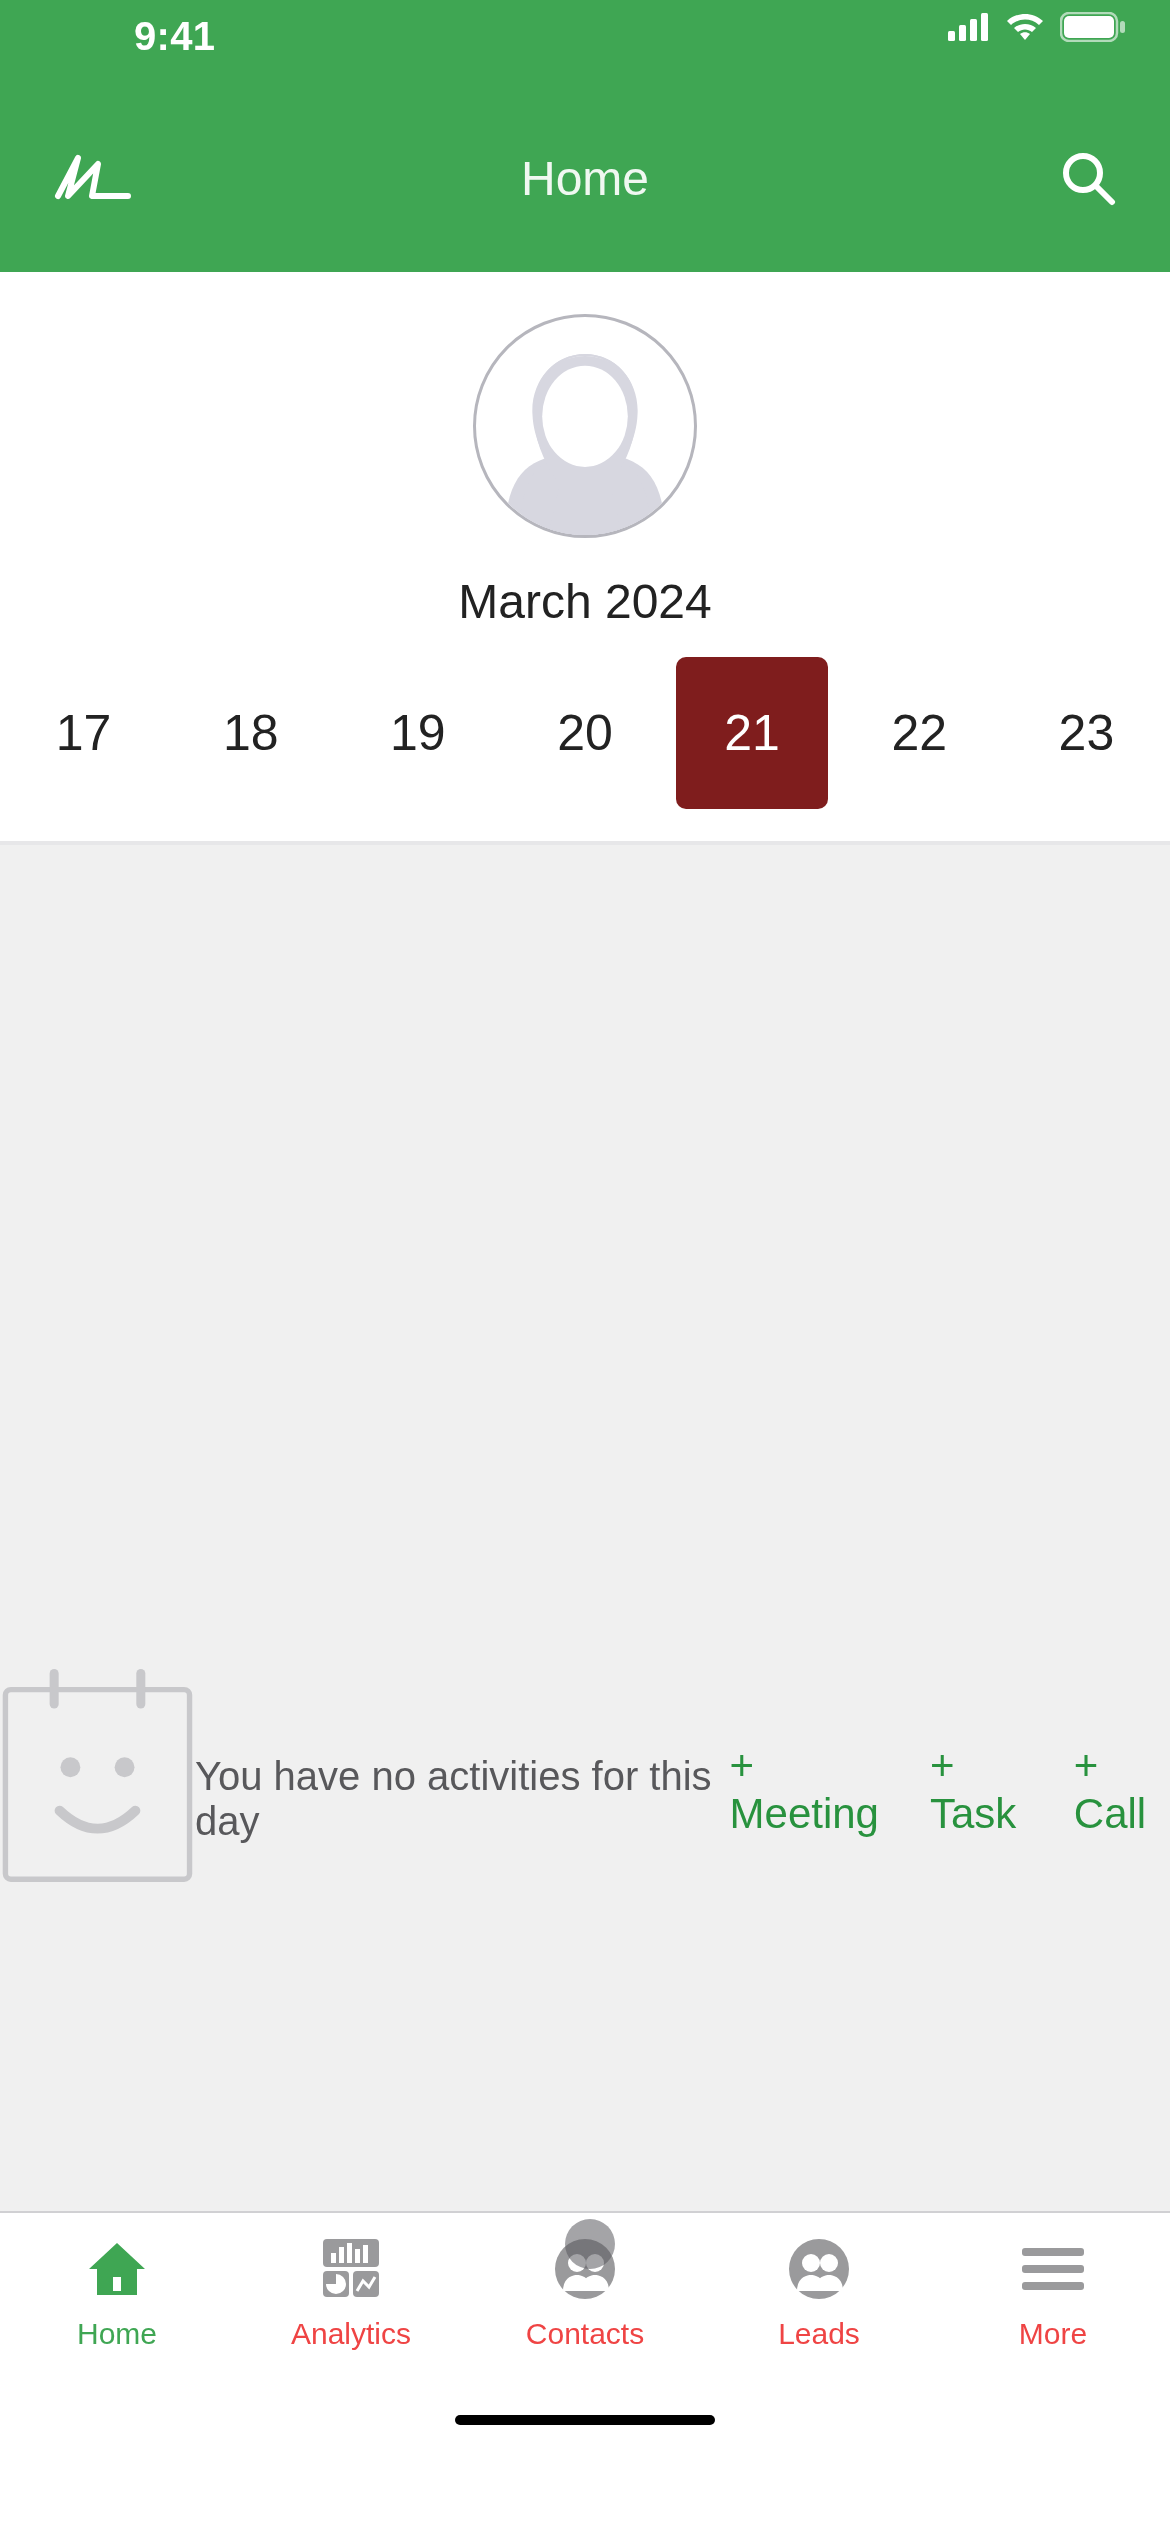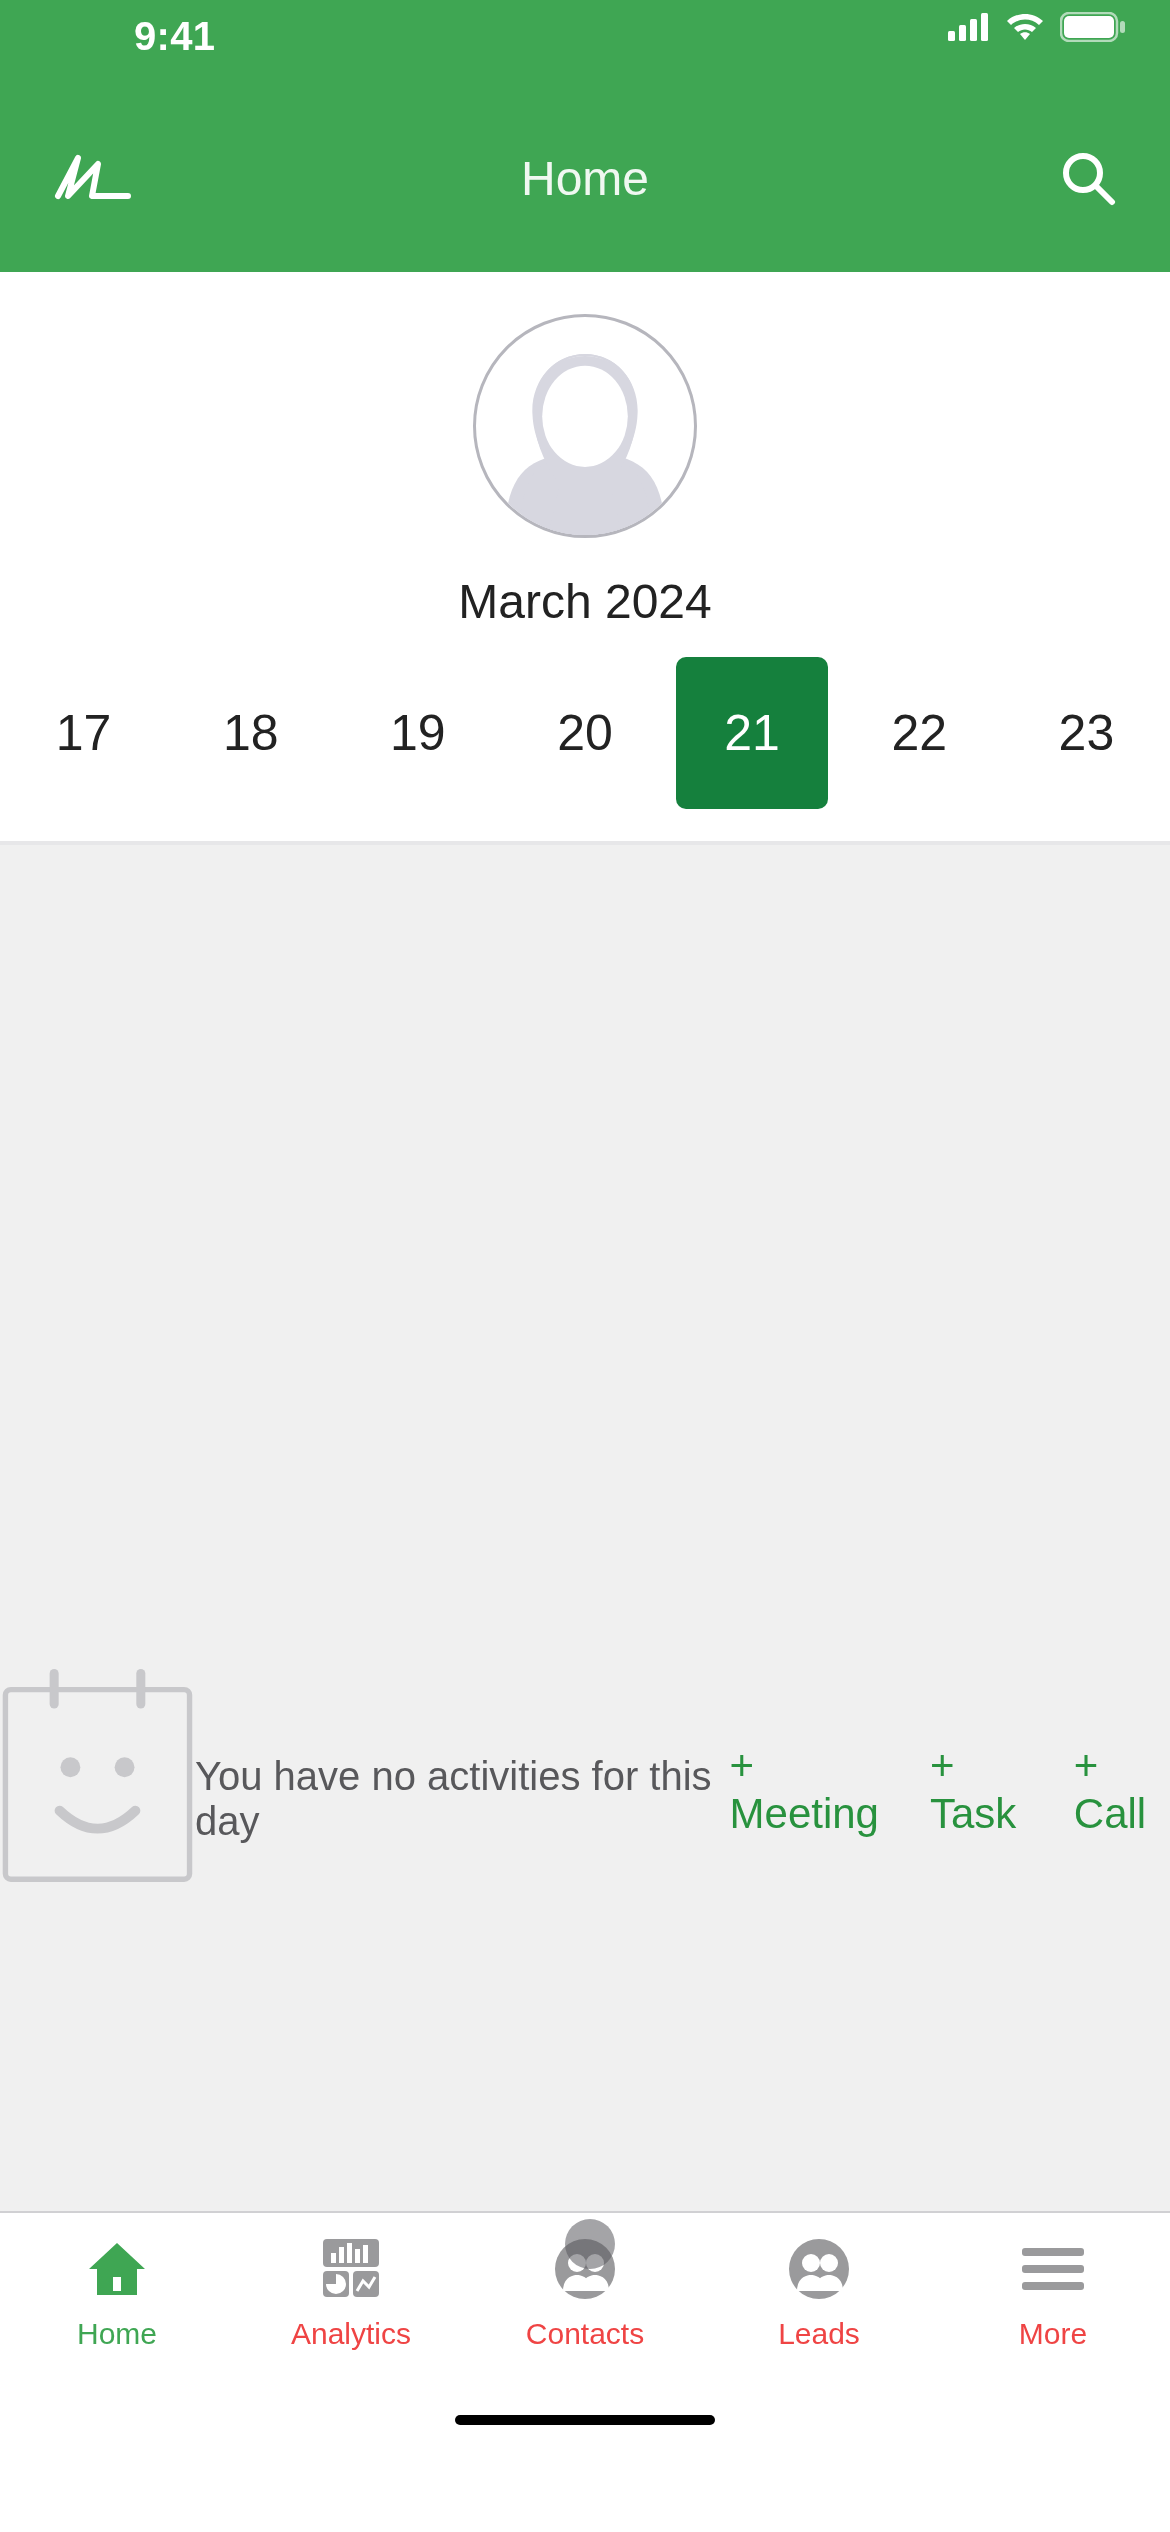--- a/index.html
+++ b/index.html
@@ -22,21 +22,21 @@
 .avatar-svg { width: 100%; height: 100%; }
 
 
 .cal-wrap { background: #fff; padding-bottom: 32px; border-bottom: 2px solid #e7e7e9; }
 .cal-month { text-align: center; font-size: 48px; color: #222; font-weight: 400; padding: 12px 0 28px 0; }
 .cal-row { display: flex; }
 .cal-cell-lbl { flex: 1; text-align: center; font-size: 28px; color: #7a7a7e; font-weight: 400; padding-bottom: 24px; }
 .cal-days { display: flex; align-items: center; }
 .cal-day { flex: 1; display: flex; justify-content: center; }
 .cal-day-inner { width: 152px; height: 152px; border-radius: 10px; display: flex; align-items: center; justify-content: center; font-size: 50px; color: #222; }
-.cal-day-inner.sel { background: #15803d; color: #fff; }
+.cal-day-inner.sel { background: #7f1d1d; color: #fff; }
 
 
 .body-area { background: #f0f0f0; height: 1368px; display: flex; flex-direction: row; align-items: center; justify-content: flex-start; padding-top: 502px; border-top: 2px solid #e7e7e9; }
 .empty-icon { width: 216px; height: 234px; }
 .empty-text { font-size: 40px; color: #58585b; margin-top: 40px; }
 .actions { display: flex; gap: 36px; margin-top: 22px; align-items: center; }
 .action-link { color: #28923e; font-size: 42px; font-weight: 500; }
 
 
 .tabbar { height: 232px; background: #fff; border-top: 2px solid #d0d0d3; display: flex; padding-top: 18px; position: relative; }

